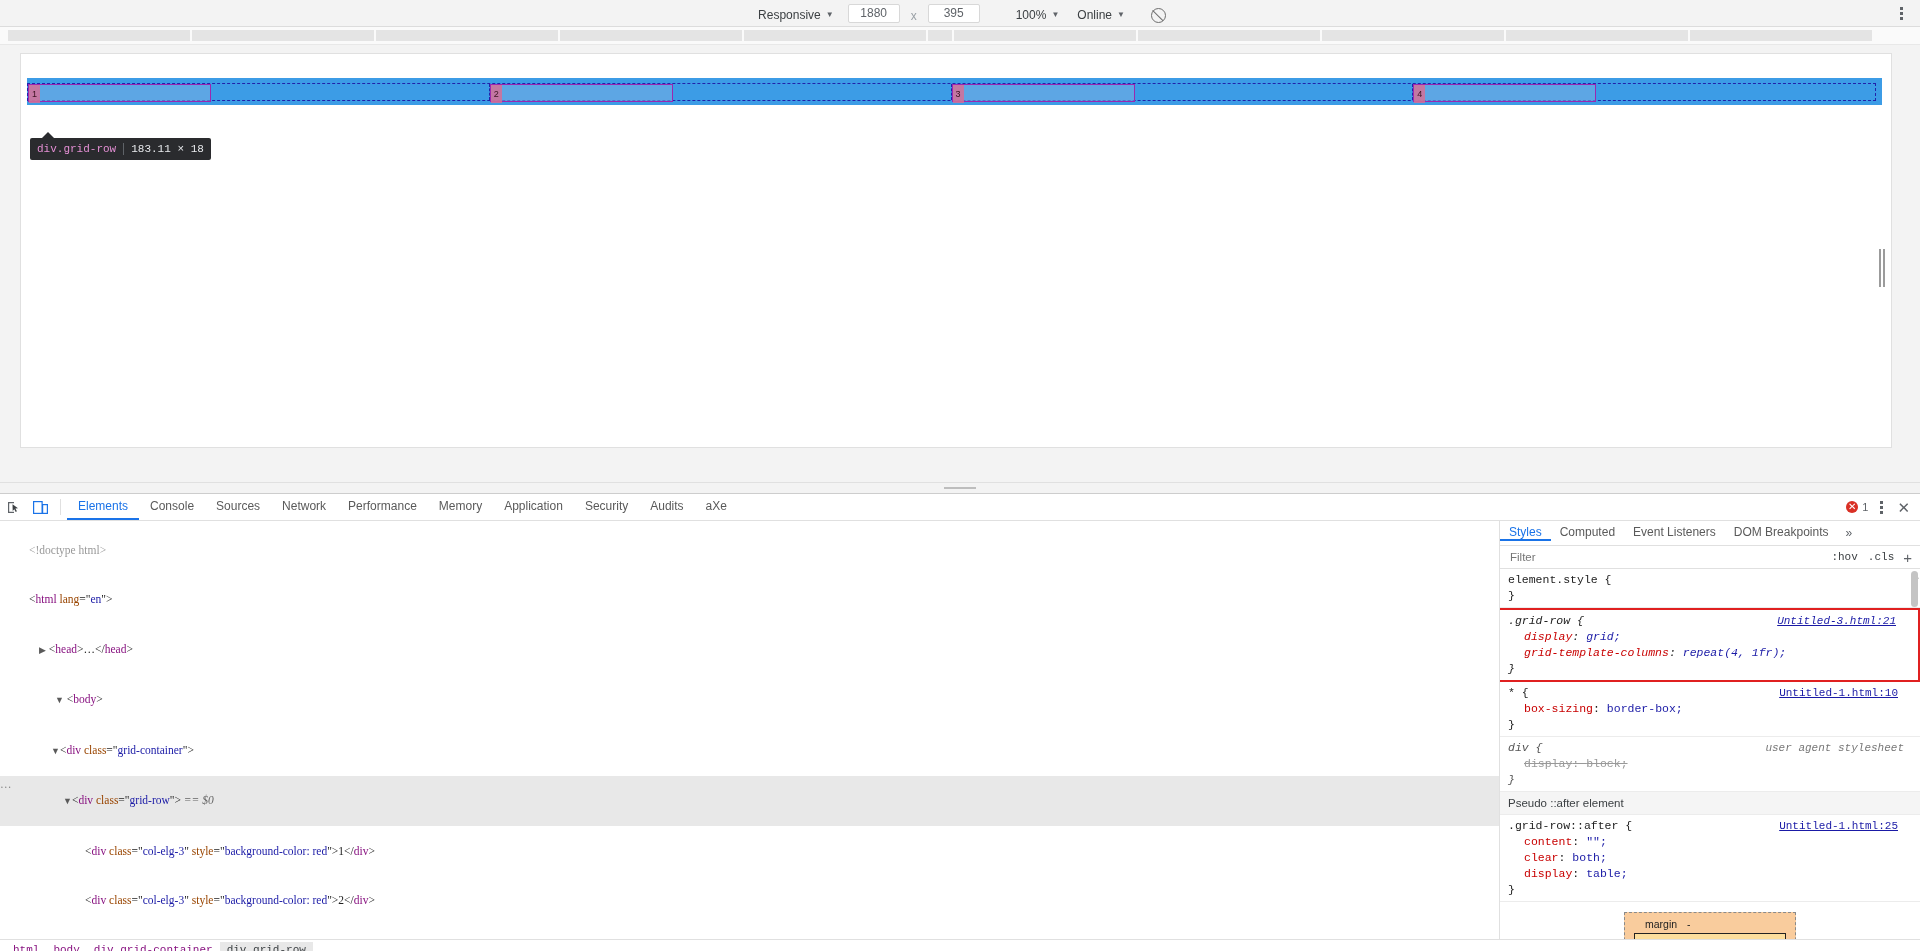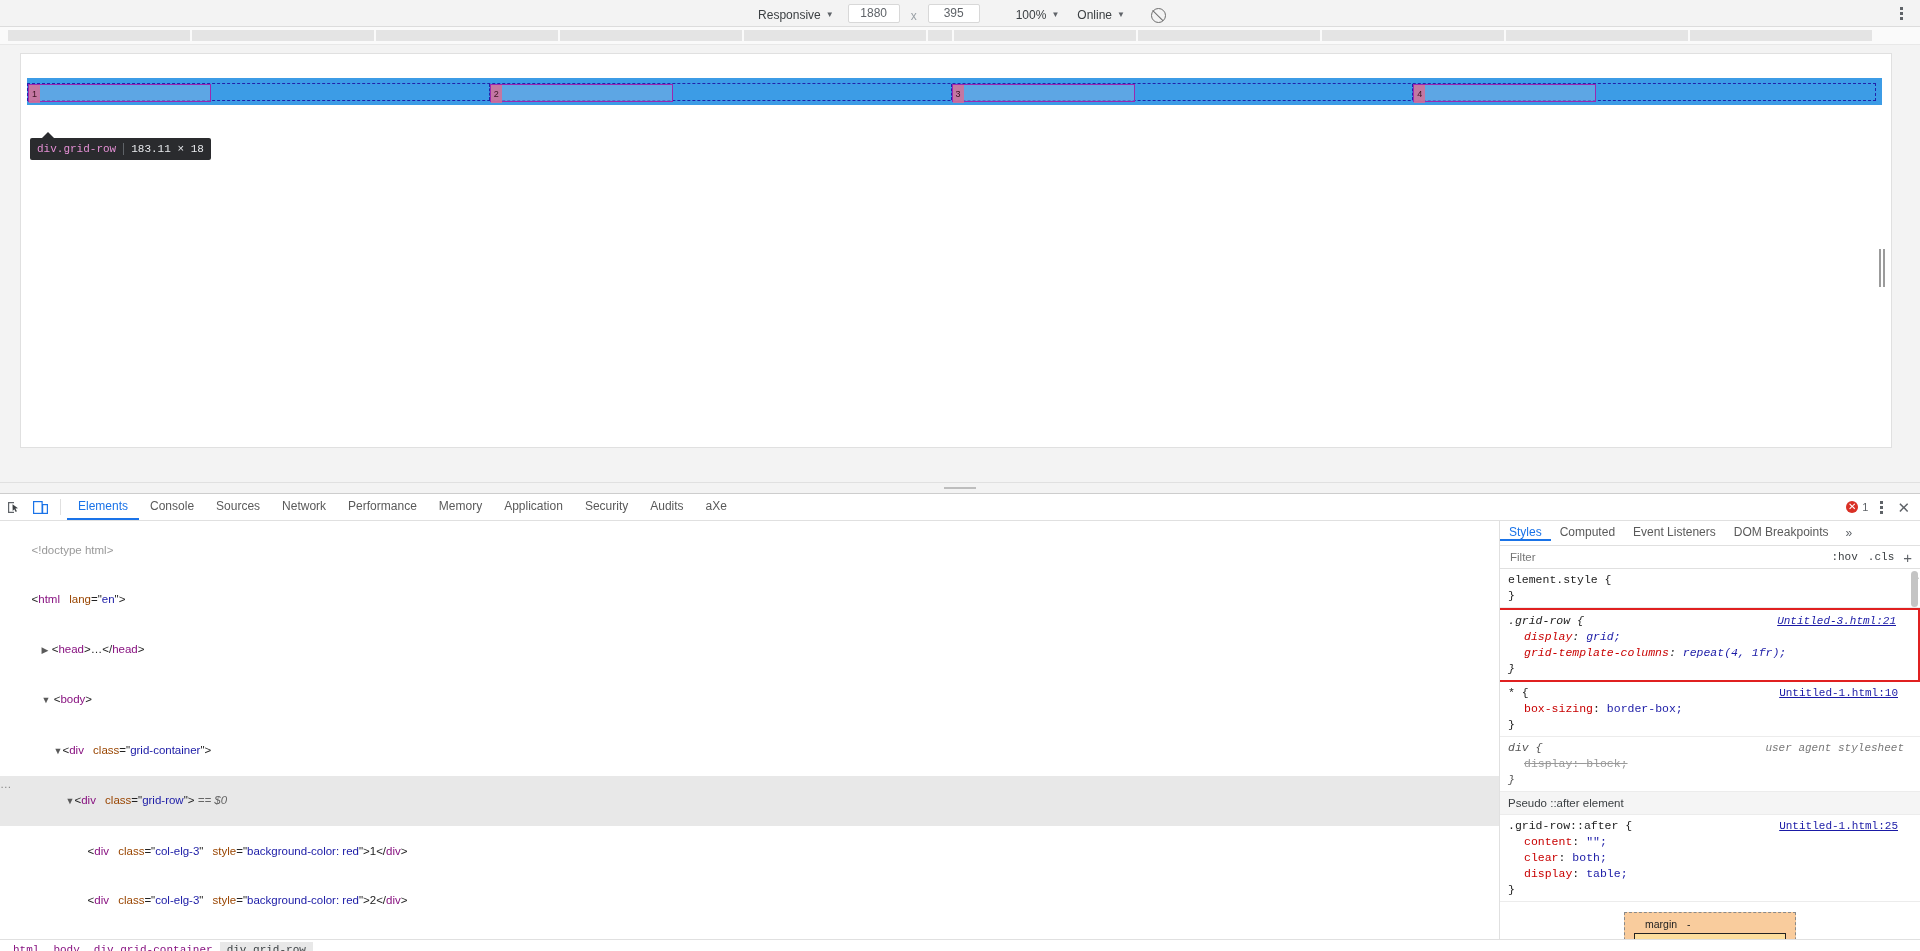--- a/index.html
+++ b/index.html
@@ -244,36 +244,36 @@
   .kebab { display: flex; flex-direction: column; gap: 2px; cursor: pointer; padding: 0 5px; }
   .kebab i { width: 3px; height: 3px; background: #5f6368; display: block; }
   .xclose { font-size: 15px; color: #5f6368; cursor: pointer; line-height: 1; padding: 0 2px; }
 
   #dt-body { flex: 1; display: flex; min-height: 0; }
 
   
   #dom-tree {
     flex: 1;
     overflow: hidden;
-    font-family: Liberation Sans, sans-serif;
+    font-family: Liberation Serif, serif;
     font-size: 11.5px;
     line-height: 16.5px;
     color: #222;
     padding: 4px 0 0 0;
     position: relative;
     border-right: 1px solid #e0e0e0;
   }
   .dom-line { white-space: pre; padding-left: 6px; position: relative; }
   .dom-line.selected { background: #e8e8e8; }
   .dom-line.selected .ellipsis {
     position: absolute; left: 0; top: 0;
     color: #888; letter-spacing: 1px;
   }
   .tag { color: #881280; }
-  .attr { color: #994500; margin-left: 6px; }
+  .attr { color: #994500; }
   .val { color: #1a1aa6; }
   .punc { color: #222; }
   .comment { color: #999; }
   .eqs0 { color: #666; font-style: italic; }
   .twisty { color: #5a5a5a; font-size: 9px; }
 
   
   #styles-pane {
     width: 420px;
     display: flex; flex-direction: column;
@@ -561,21 +561,21 @@
     <div id="dom-tree">
       <div class="dom-line" style="padding-left:6px;">
         <span class="comment">&lt;!doctype html&gt;</span>
       </div>
       <div class="dom-line" style="padding-left:6px;">
         <span class="punc">&lt;</span><span class="tag">html</span><span class="punc"> </span><span class="attr">lang</span><span class="punc">="</span><span class="val">en</span><span class="punc">"&gt;</span>
       </div>
       <div class="dom-line" style="padding-left:16px;">
         <span class="twisty">▶</span><span class="punc"> &lt;</span><span class="tag">head</span><span class="punc">&gt;…&lt;/</span><span class="tag">head</span><span class="punc">&gt;</span>
       </div>
-      <div class="dom-line" style="padding-left:16px;">
+      <div class="dom-line" style="padding-left:32px;">
         <span class="twisty">▼</span><span class="punc"> &lt;</span><span class="tag">body</span><span class="punc">&gt;</span>
       </div>
       <div class="dom-line" style="padding-left:28px;">
         <span class="twisty">▼</span><span class="punc">&lt;</span><span class="tag">div</span><span class="punc"> </span><span class="attr">class</span><span class="punc">="</span><span class="val">grid-container</span><span class="punc">"&gt;</span>
       </div>
       <div class="dom-line selected" style="padding-left:40px;">
         <span class="ellipsis">…</span><span class="twisty">▼</span><span class="punc">&lt;</span><span class="tag">div</span><span class="punc"> </span><span class="attr">class</span><span class="punc">="</span><span class="val">grid-row</span><span class="punc">"&gt; </span><span class="eqs0">== $0</span>
       </div>
 
       <div class="dom-line" style="padding-left:62px;">

